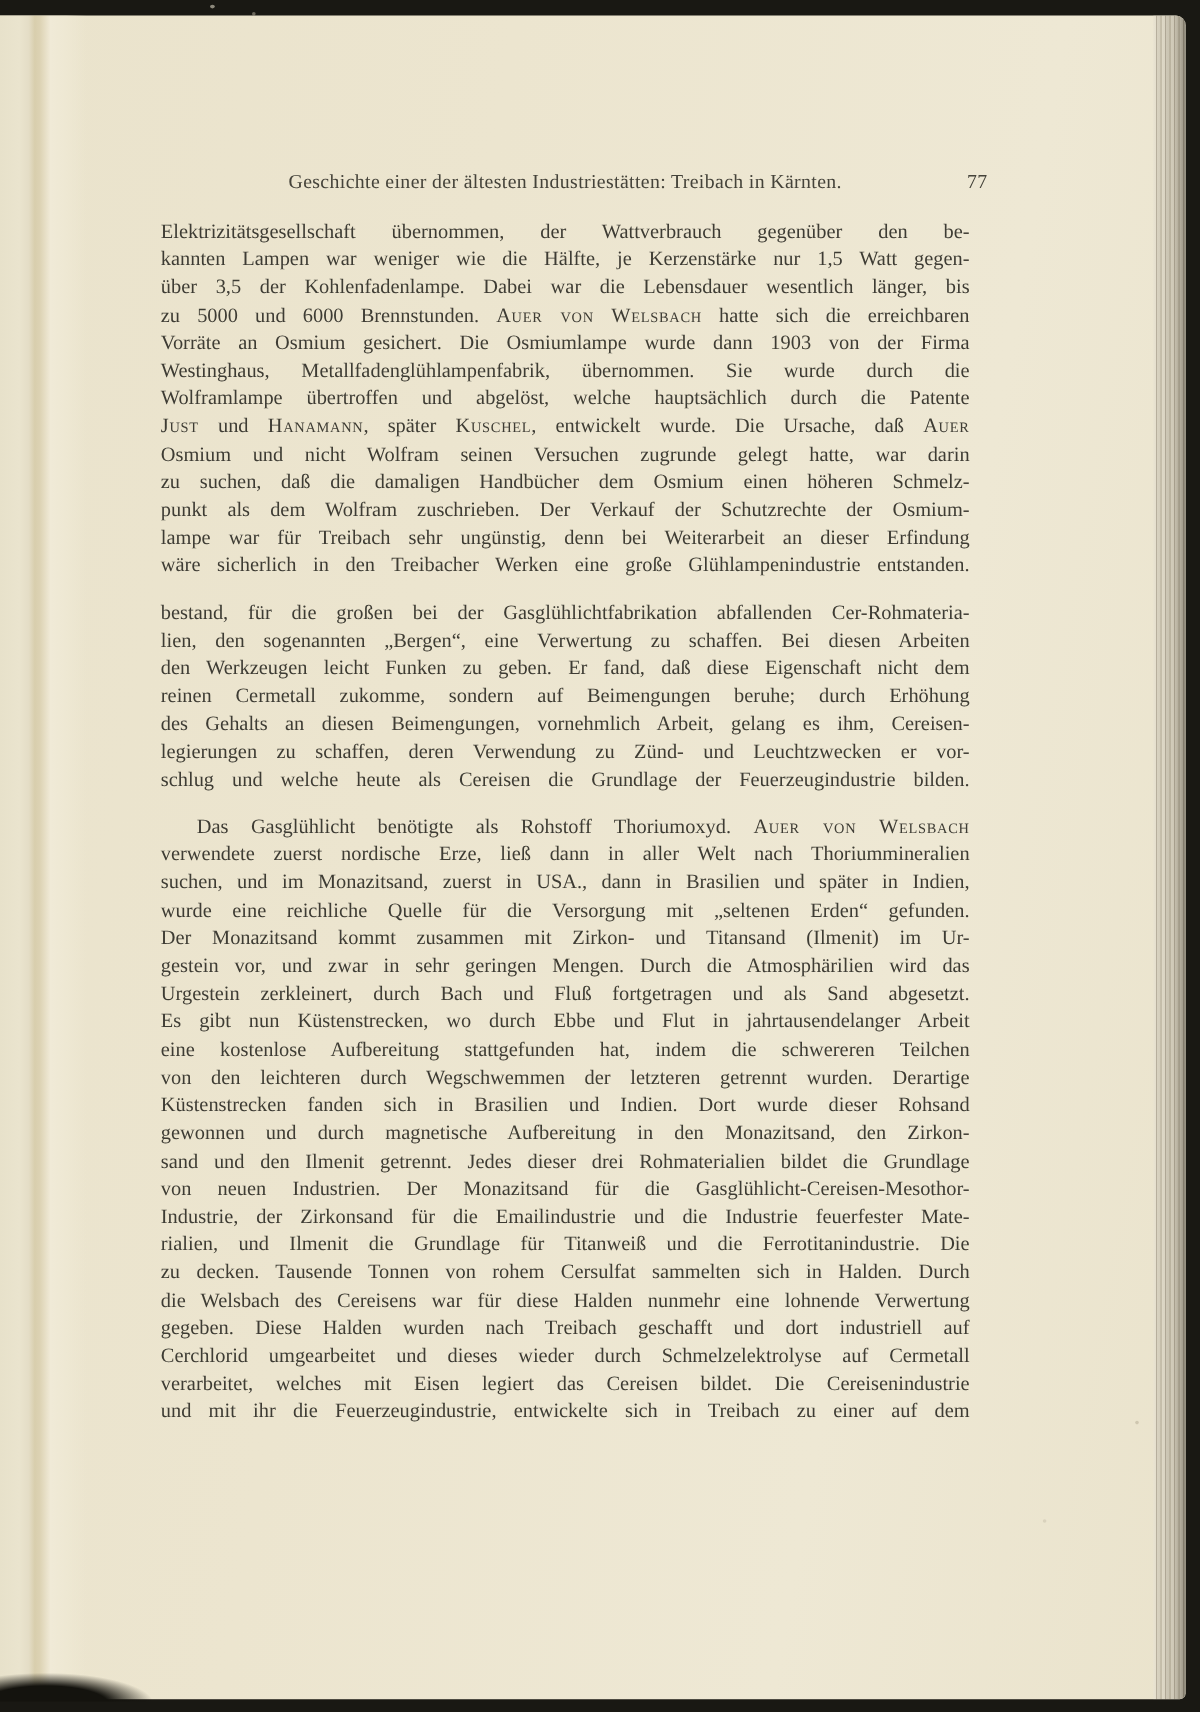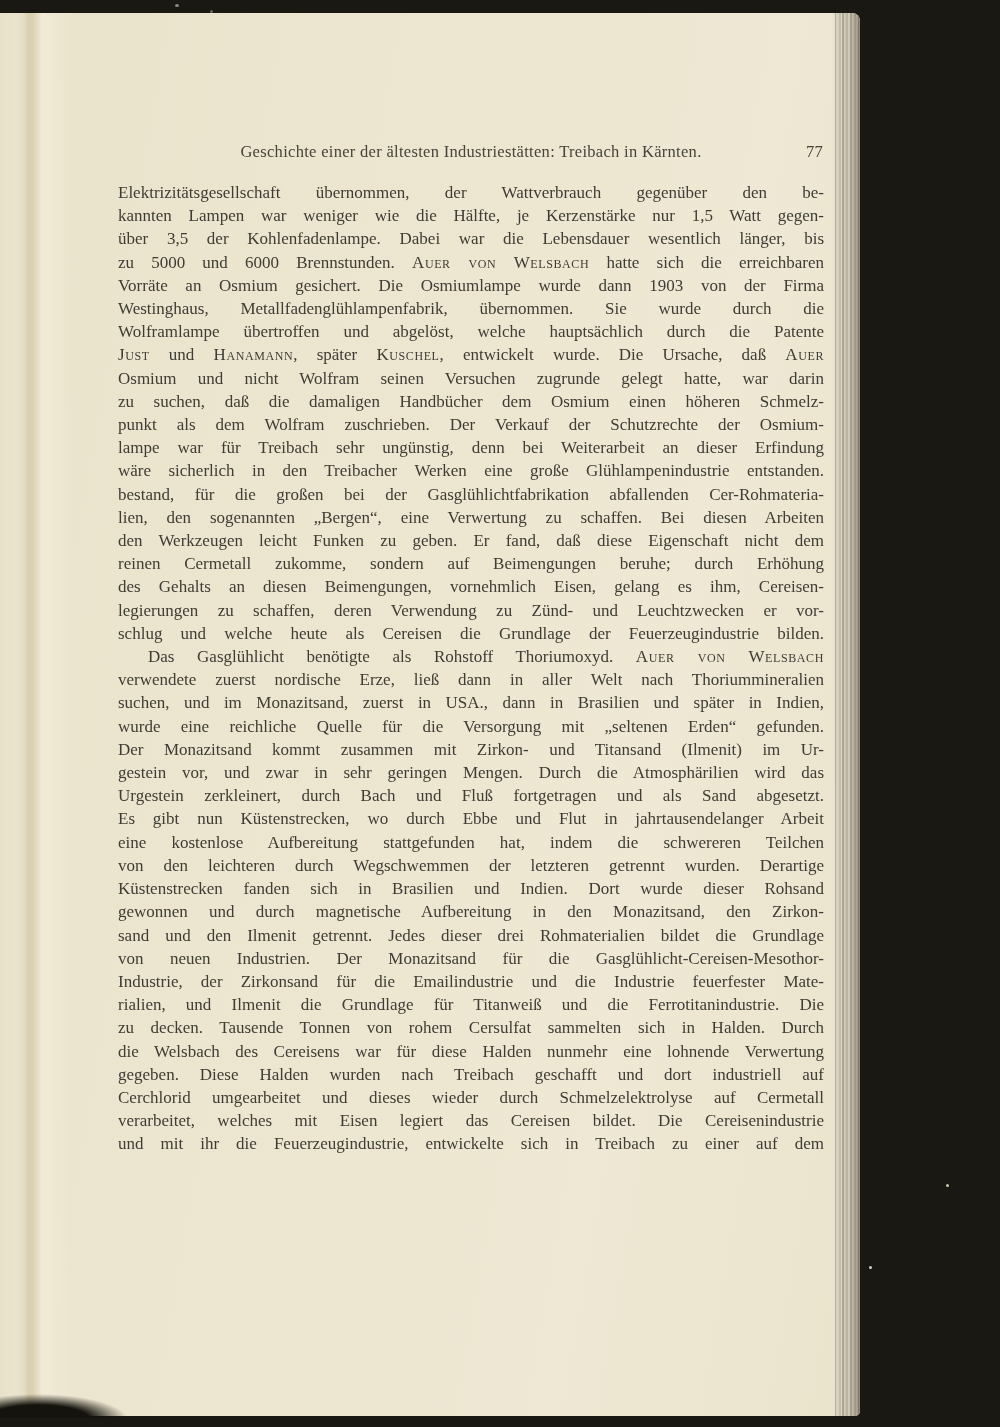--- a/index.html
+++ b/index.html
@@ -10,21 +10,21 @@
   }
   
   .speck { position:absolute; border-radius:50%; }
   .speck.s1 { left:175px; top:4px;  width:4px; height:3px; background:#8d897c; }
   .speck.s2 { left:210px; top:10px; width:3px; height:3px; background:#6b675c; }
   .speck.s3 { left:869px; top:1266px; width:3px; height:3px; background:#d9d2bd; }
   .speck.s4 { left:946px; top:1184px; width:3px; height:3px; background:#cfc7b0; }
 
   
   .page {
-    position:absolute; left:0; top:13px; width:860px; height:1403px;
+    position:absolute; left:0; top:13px; width:988px; height:1403px;
     background:linear-gradient(100deg, #eae3cc 0%, #ece5cf 35%, #eee8d4 72%, #eae3cc 100%);
     border-radius:0 8px 5px 0;
   }
   
   .gutter {
     position:absolute; left:0; top:0; bottom:0; width:72px;
     background:linear-gradient(to right,
       #e7e1ca 0px, #eae4ce 16px, #e4ddc6 24px,
       #d8cead 29px, #dcd2b3 33px, #f0ead7 42px,
       #eee8d3 55px, rgba(236,229,207,0) 72px);
@@ -47,21 +47,21 @@
   }
 
   
   .content { position:absolute; left:118px; top:128px; width:706px; color:#3e3c34; }
   .runhead {
     position:relative; font-size:16.5px; line-height:22px;
     text-align:center; letter-spacing:0.3px; color:#45433a;
   }
   .pagenum { position:absolute; right:1px; top:0; }
   .bodytext { margin-top:18px; font-size:17px; line-height:23.2px; }
-  .paragraph { margin:0; }
+  .paragraph { margin:16px; }
   .line {
     text-align:justify; text-align-last:justify;
     word-spacing:0.06em; hyphens:none;
   }
   .line.indent { padding-left:30px; }
   .sc { font-variant:small-caps; letter-spacing:0.6px; }
 </style>
 </head>
 <body>
 
@@ -94,21 +94,21 @@
             <div class="line"><span>zu suchen, daß die damaligen Handbücher dem Osmium einen höheren Schmelz-</span></div>
             <div class="line"><span>punkt als dem Wolfram zuschrieben. Der Verkauf der Schutzrechte der Osmium-</span></div>
             <div class="line"><span>lampe war für Treibach sehr ungünstig, denn bei Weiterarbeit an dieser Erfindung</span></div>
             <div class="line"><span>wäre sicherlich in den Treibacher Werken eine große Glühlampenindustrie entstanden.</span></div>
           </div>
           <div class="paragraph">
             <div class="line"><span>bestand, für die großen bei der Gasglühlichtfabrikation abfallenden Cer-Rohmateria-</span></div>
             <div class="line"><span>lien, den sogenannten „Bergen“, eine Verwertung zu schaffen. Bei diesen Arbeiten</span></div>
             <div class="line"><span>den Werkzeugen leicht Funken zu geben. Er fand, daß diese Eigenschaft nicht dem</span></div>
             <div class="line"><span>reinen Cermetall zukomme, sondern auf Beimengungen beruhe; durch Erhöhung</span></div>
-            <div class="line"><span>des Gehalts an diesen Beimengungen, vornehmlich Eisen, gelang es ihm, Cereisen-</span></div>
+            <div class="line"><span>des Gehalts an diesen Beimengungen, vornehmlich Arbeit, gelang es ihm, Cereisen-</span></div>
             <div class="line"><span>legierungen zu schaffen, deren Verwendung zu Zünd- und Leuchtzwecken er vor-</span></div>
             <div class="line"><span>schlug und welche heute als Cereisen die Grundlage der Feuerzeugindustrie bilden.</span></div>
           </div>
           <div class="paragraph">
             <div class="line indent"><span>Das Gasglühlicht benötigte als Rohstoff Thoriumoxyd. </span><span class="sc">Auer von Welsbach</span></div>
             <div class="line"><span>verwendete zuerst nordische Erze, ließ dann in aller Welt nach Thoriummineralien</span></div>
             <div class="line"><span>suchen, und im Monazitsand, zuerst in USA., dann in Brasilien und später in Indien,</span></div>
             <div class="line"><span>wurde eine reichliche Quelle für die Versorgung mit „seltenen Erden“ gefunden.</span></div>
             <div class="line"><span>Der Monazitsand kommt zusammen mit Zirkon- und Titansand (Ilmenit) im Ur-</span></div>
             <div class="line"><span>gestein vor, und zwar in sehr geringen Mengen. Durch die Atmosphärilien wird das</span></div>

